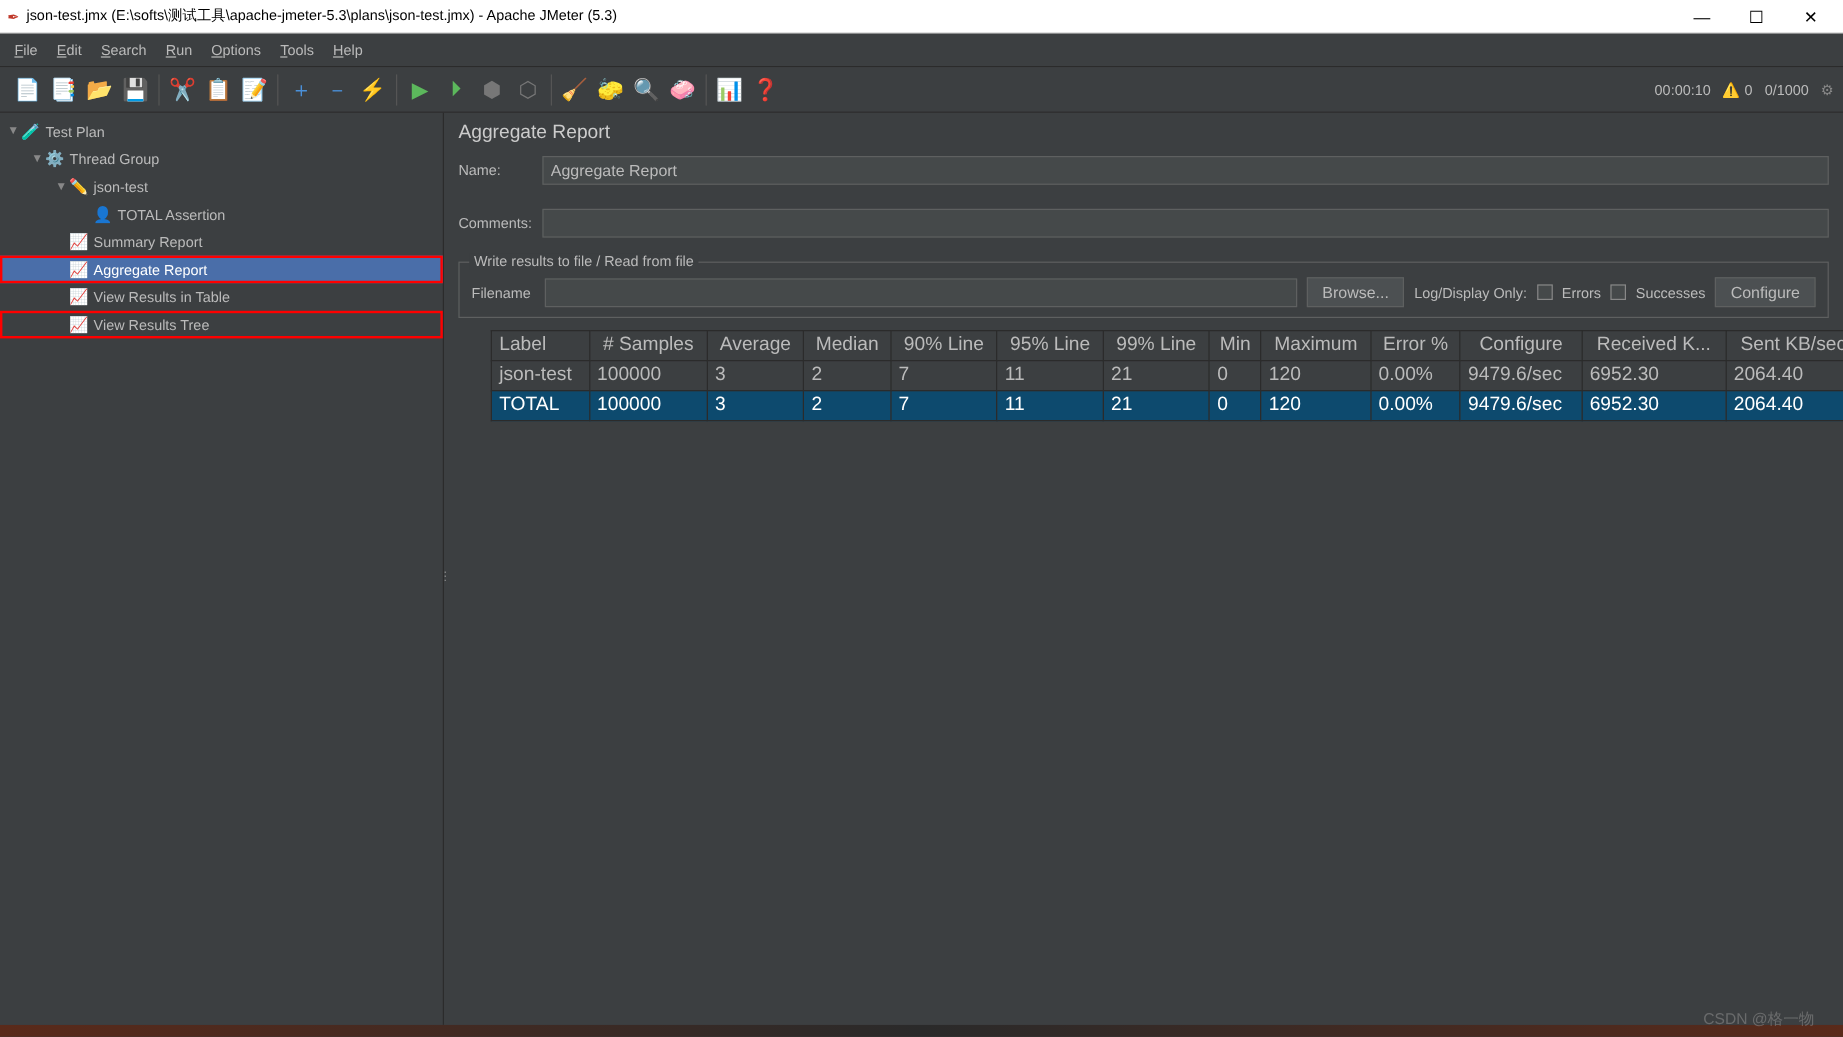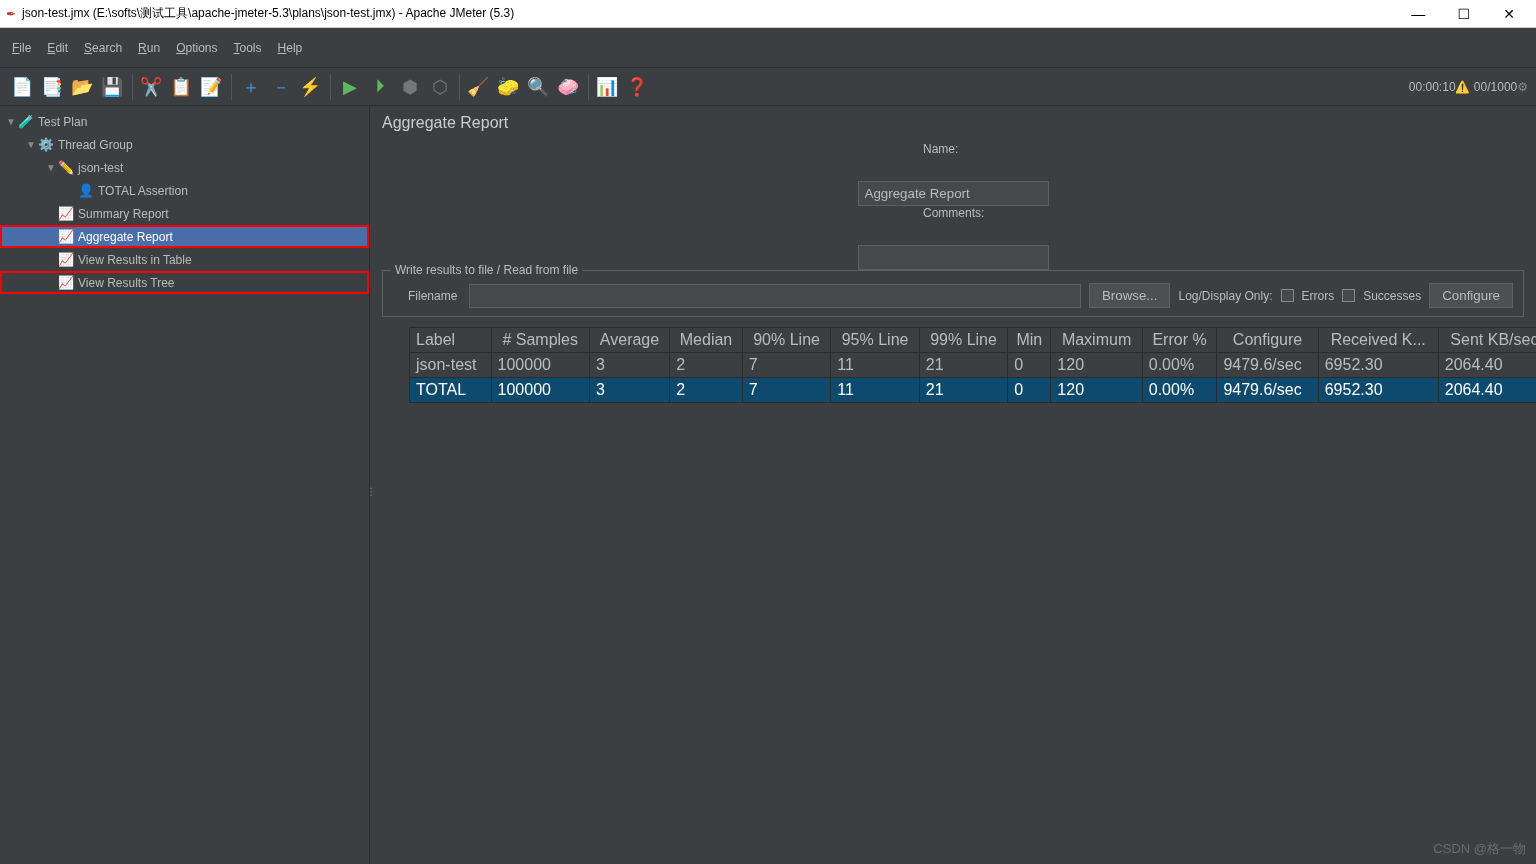--- a/index.html
+++ b/index.html
@@ -1,58 +1,58 @@
 <!DOCTYPE html>
 <html><head>
 <meta charset="utf-8">
 <style>
 * { box-sizing: border-box; margin: 0; padding: 0; }
 body { font-family: Arial, sans-serif; font-size: 12px; background: #3c3f41; color: #bbbbbb; overflow: hidden; width: 1536px; height: 864px; position: relative; }
 .titlebar { height: 28px; background: #fff; display: flex; align-items: center; padding: 0 6px; justify-content: space-between; border-bottom:1px solid #ccc;}
 .titlebar .title { display:flex; align-items:center; gap:6px; color: #000; font-size: 12px; }
 .titlebar .feather{color:#c0392b;}
 .titlebar .controls span { display:inline-block; width:42px; text-align:center; color:#000; font-size:14px;}
-.menubar { height: 40px; background: #3c3f41; display: flex; align-items: center; padding: 0 6px; gap: 4px; border-bottom:1px solid #2b2b2b;}
+.menubar { height: 28px; background: #3c3f41; display: flex; align-items: center; padding: 0 6px; gap: 4px; border-bottom:1px solid #2b2b2b;}
 .menubar .menu-item { padding: 2px 6px; color: #bbbbbb; cursor: pointer; }
 .menubar .menu-item u{text-decoration: underline;}
 .toolbar { height: 38px; background: #3c3f41; display: flex; align-items: center; padding: 0 8px; border-bottom:1px solid #2b2b2b;}
 .toolbar .tb-btn { width:30px; height:30px; display:flex; align-items:center; justify-content:center; font-size:18px; cursor:pointer;}
 .toolbar .sep{width:1px;height:26px;background:#555;margin:0 4px;}
 .toolbar .spacer{flex:1;}
-.toolbar .right{display:flex;align-items:flex-start;color:#bbb;font-size:12px;}
+.toolbar .right{display:flex;align-items:flex-start;gap:10px;color:#bbb;font-size:12px;}
 .content { display:flex; height: calc(100% - 104px); }
 .tree { width: 370px; background:#3c3f41; border-right:1px solid #2b2b2b; padding-top:4px; position:relative;}
 .tree-row { display:flex; align-items:center; height:23px; white-space:nowrap;}
 .tree-row .arrow{width:14px;text-align:center;color:#888;font-size:10px;}
 .tree-row .icon{width:16px;font-size:13px;margin-right:4px;}
 .tree-row.selected{background:#4a6ea9;color:#fff;}
 .tree-row.highlight{outline:2px solid #ff0000;outline-offset:-2px;}
 .splitter-handle{position:absolute;right:-5px;top:50%;color:#888;font-size:10px;letter-spacing:-2px;}
 .main { flex:1; background:#3c3f41; display:flex; flex-direction:column; padding:8px 12px 0 12px;}
 .main h2{font-size:16px;font-weight:normal;color:#ccc;margin-bottom:10px;}
-.form-row{display:flex;align-items:center;margin-bottom:0;gap:25px;flex-direction:column;}
+.form-row{display:flex;align-items:center;margin-bottom:20px;gap:10px;}
 .form-row label{width:60px;color:#bbb;}
 .form-row input[type=text]{flex:1;background:#45494a;border:1px solid #5e6060;color:#bbb;padding:4px 6px;height:24px;}
-.fieldset{border:1px solid #5e6060;padding:12px 10px 8px 25px;margin-bottom:4px;position:relative;}
+.fieldset{border:1px solid #5e6060;padding:12px 10px 8px 10px;margin-bottom:4px;position:relative;}
 .fieldset .legend{position:absolute;top:-8px;left:8px;background:#3c3f41;padding:0 4px;color:#bbb;font-size:12px;}
 .file-row{display:flex;align-items:center;gap:8px;}
 .file-row label{color:#bbb;margin-right:4px;}
 .file-row input{flex:1;background:#45494a;border:1px solid #5e6060;color:#bbb;height:24px;padding:0 6px;}
 .file-row button{background:#4c5052;border:1px solid #5e6060;color:#bbb;padding:4px 12px;cursor:pointer;}
 .file-row span{color:#bbb;}
 .cb{width:13px;height:13px;border:1px solid #888;background:#45494a;display:inline-block;vertical-align:middle;}
 .cb.checked::after{content:"✓";color:#bbb;font-size:10px;position:relative;top:-3px;left:1px;}
 .table{border-collapse:collapse;width:100%;margin-top:6px;font-size:16px;margin-left:27px;}
 .table th,.table td{border:1px solid #2b2b2b;padding:3px 6px;text-align:left;height:22px;}
 .table th{background:#3c3f41;color:#bbb;font-weight:normal;text-align:center;}
 .table td:first-child,.table th:first-child{text-align:left;}
 .table tbody tr.selected td{background:#0d4a6e;color:#ffffff;}
 .footer{border-top:1px solid #555;margin-top:auto;padding:8px 0;display:flex;justify-content:center;align-items:center;gap:16px;}
 .footer button{background:#4c5052;border:1px solid #5e6060;color:#bbb;padding:6px 14px;cursor:pointer;}
-.watermark{position:absolute;bottom:6px;right:10px;color:#888;font-size:13px;opacity:.6;pointer-events:none;}
+.watermark{position:absolute;bottom:6px;right:24px;color:#888;font-size:13px;opacity:.6;pointer-events:none;}
 .bottom-strip{height:14px;background:linear-gradient(90deg,#5a2a1a,#2a2a2a,#5a2a1a);}
 </style>
 </head>
 <body>
 
 <div class="titlebar">
   <div class="title">
       <span class="feather">✒</span>
       <span>json-test.jmx (E:\softs\测试工具\apache-jmeter-5.3\plans\json-test.jmx) - Apache JMeter (5.3)</span>
     </div>

